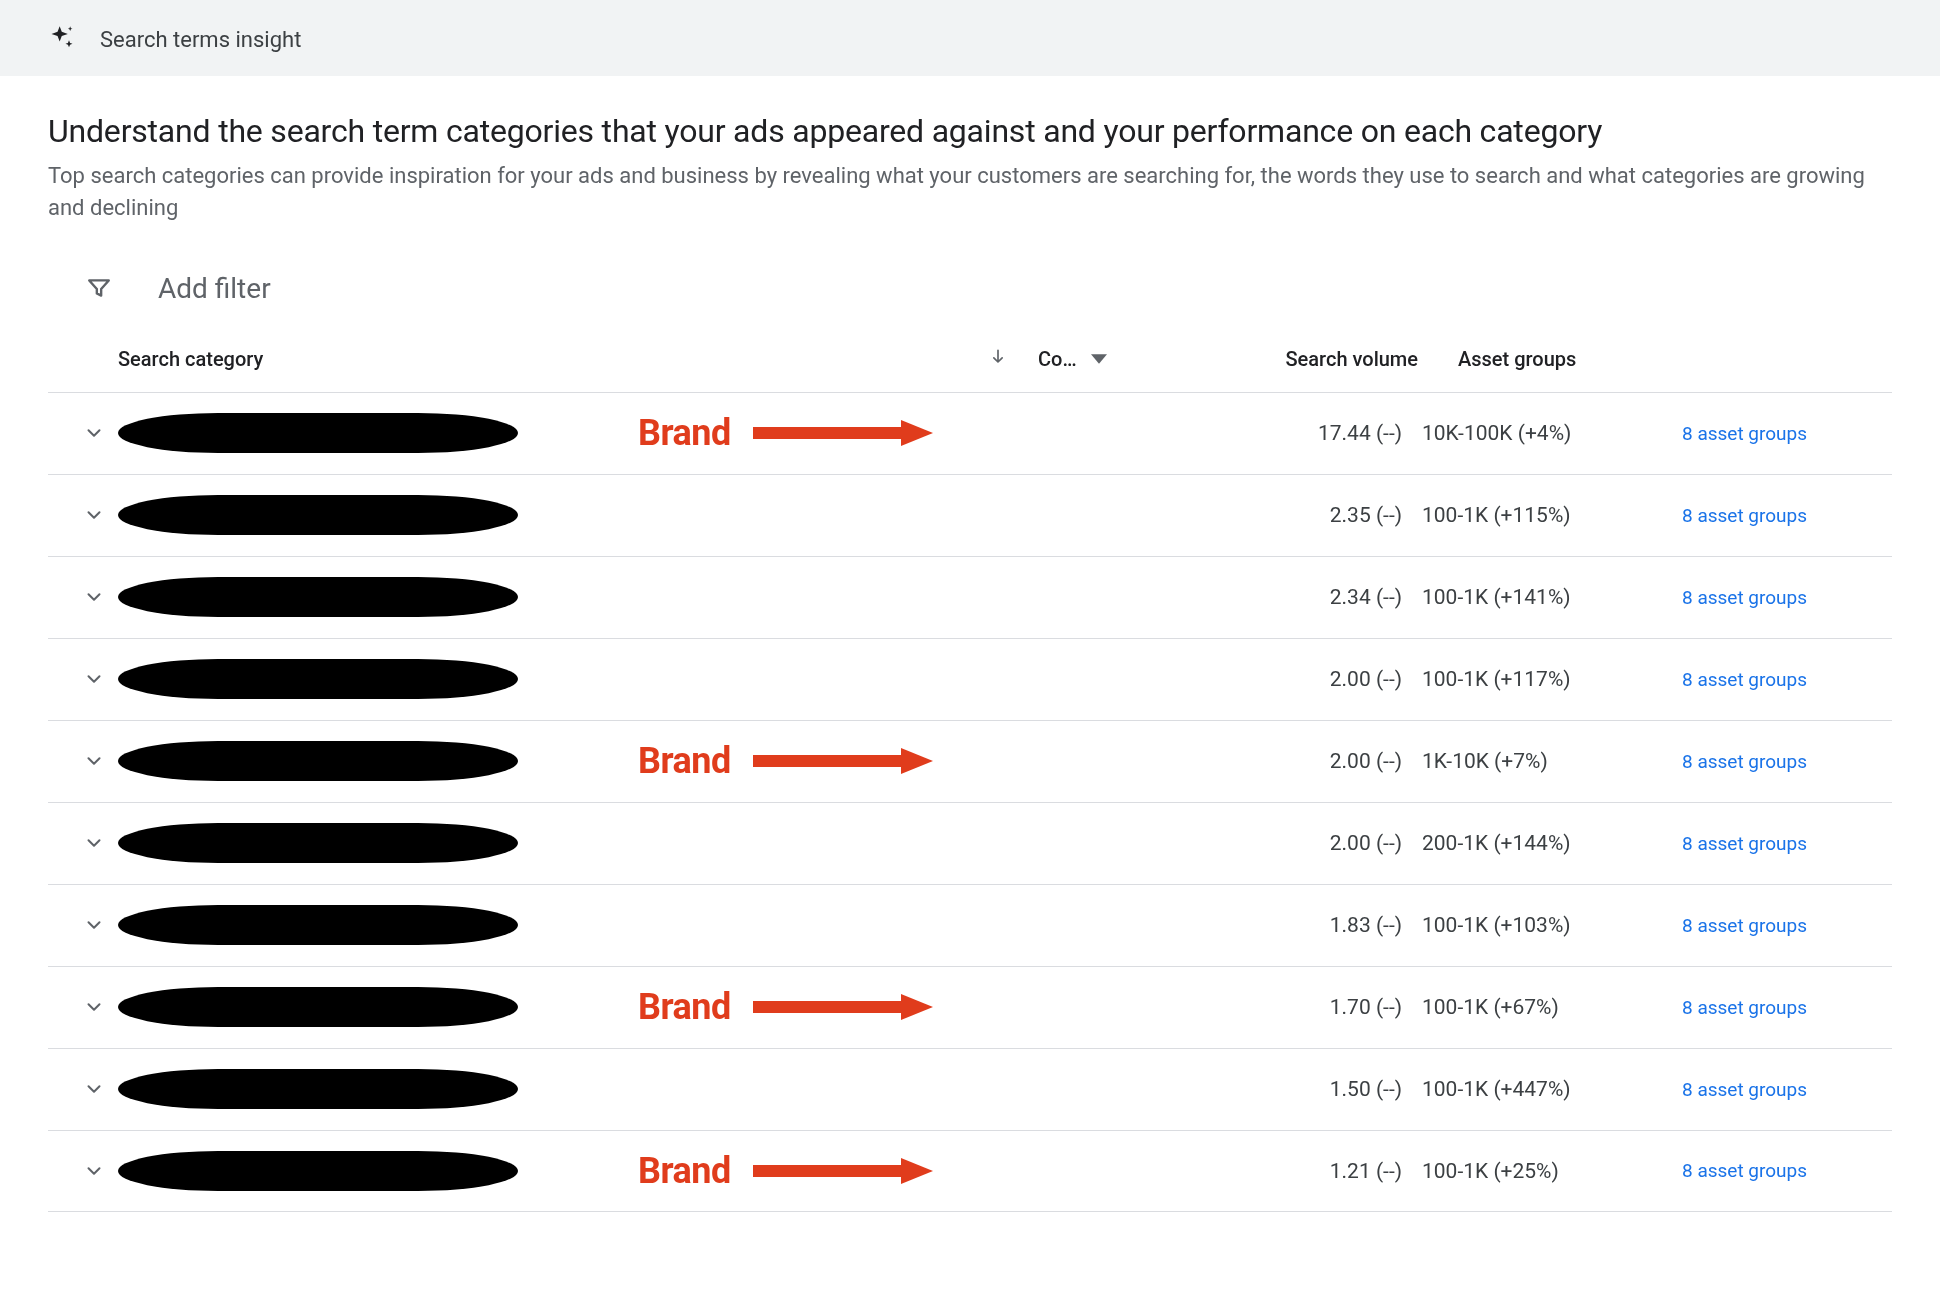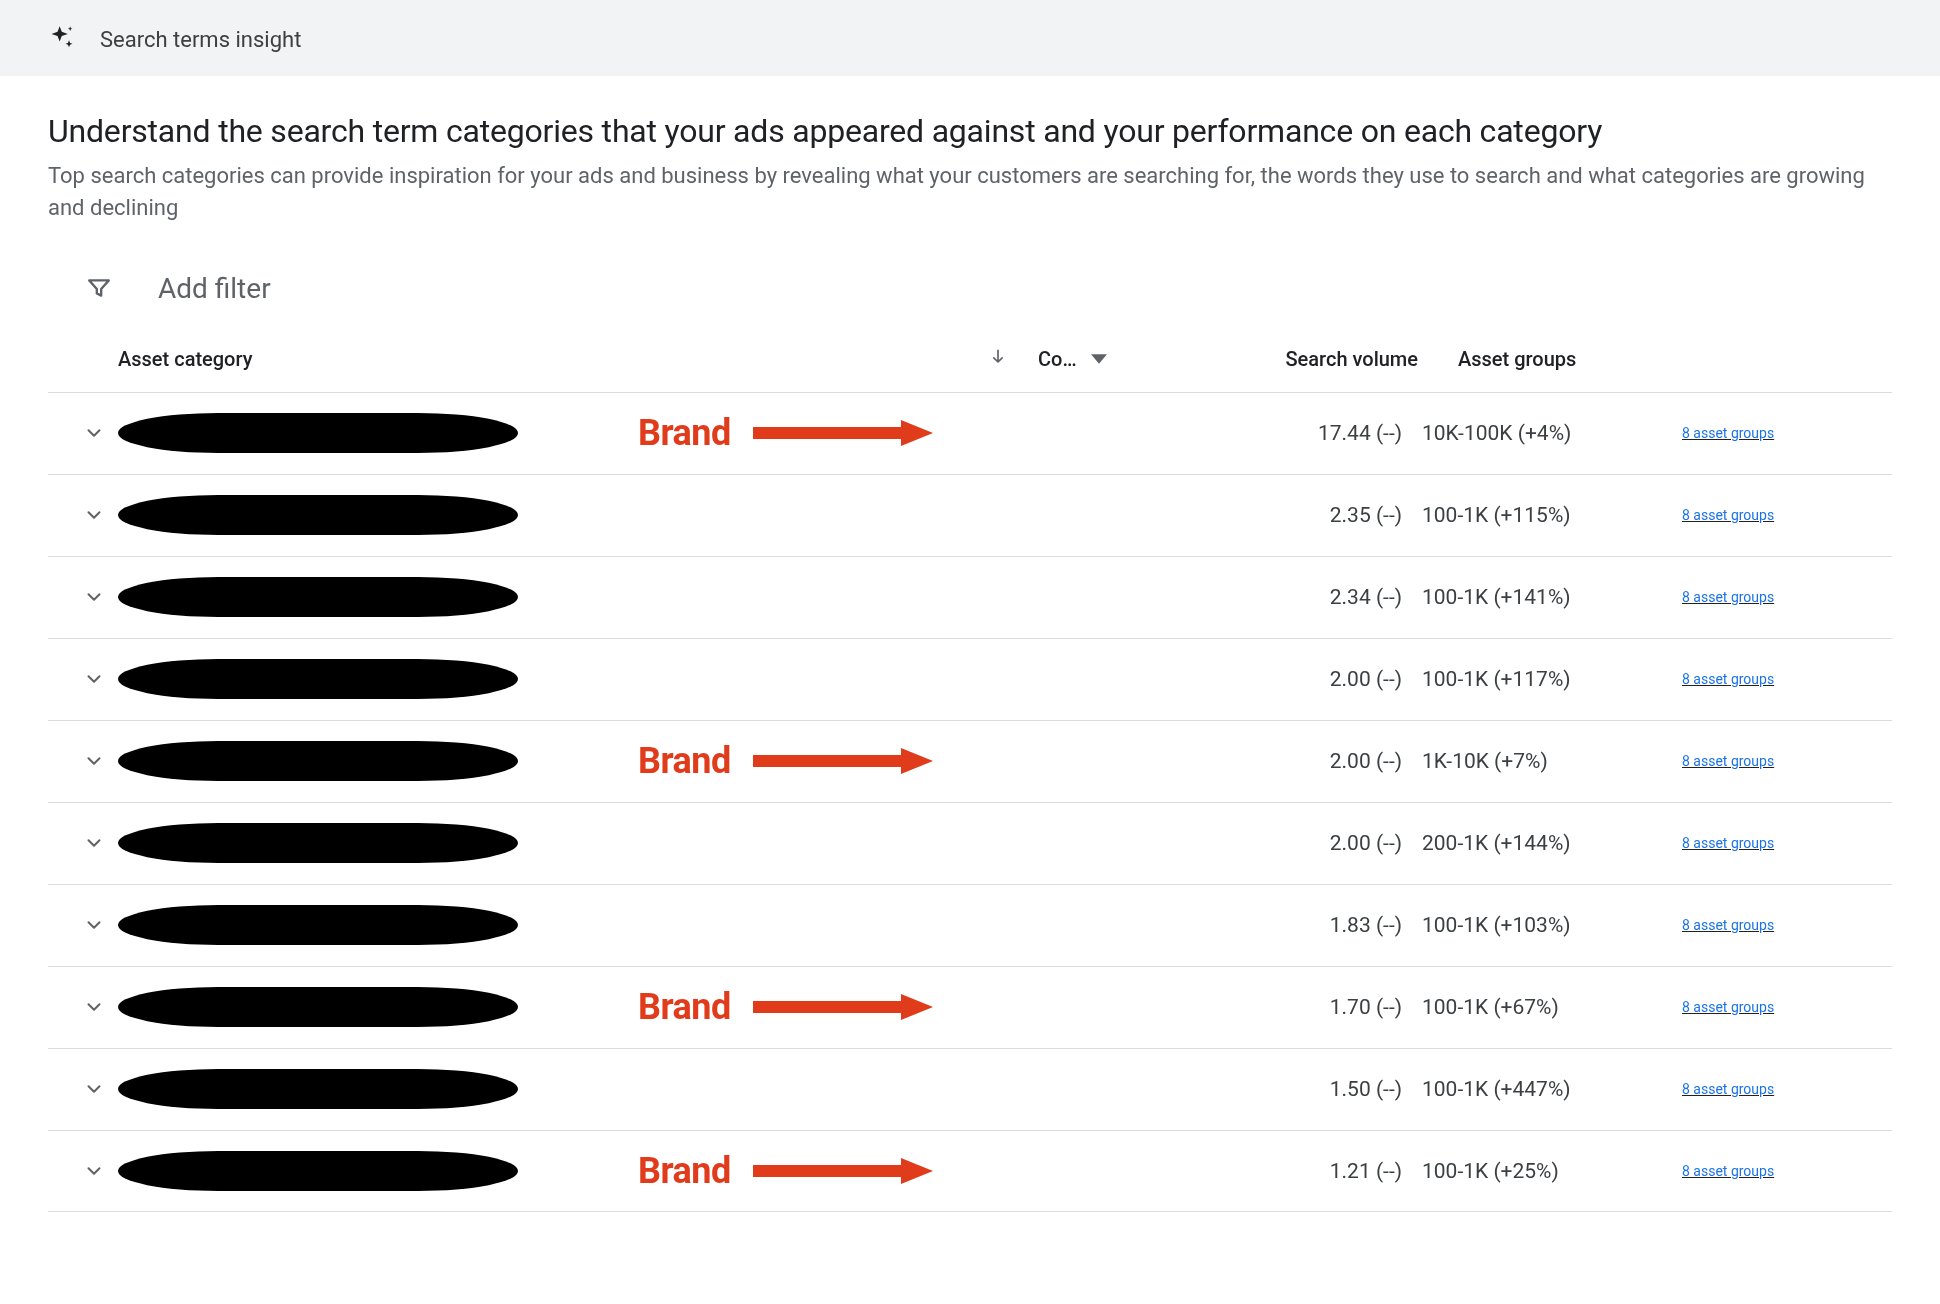--- a/index.html
+++ b/index.html
@@ -100,21 +100,21 @@
   .mid-spacer { flex: 1 1 auto; display:flex; align-items:center; padding-left: 120px; gap: 22px;}
   .brand-label {
     color: #e03c1c;
     font-weight: 700;
     font-size: 36px;
     letter-spacing: -0.5px;
   }
   .arrow-svg { flex: 0 0 180px; }
   .cell-conv { flex: 0 0 190px; text-align:right; font-size:21px; color:#3c4043; padding-right: 20px;}
   .cell-vol  { flex: 0 0 250px; text-align:left; font-size:21px; color:#3c4043; padding-right: 30px;}
-  .cell-asset{ flex: 0 0 220px; font-size:14px; padding-left:10px;text-decoration:underline;}
+  .cell-asset{ flex: 0 0 220px; font-size:19px; padding-left:10px;}
   .cell-asset a { color: #1a73e8; text-decoration:none; cursor:pointer; }
 </style>
 </head>
 <body>
 
 <div class="top-bar">
   <svg class="sparkle-icon" viewBox="0 0 24 24">
     <path d="M10 2l1.8 4.7L17 8.5l-5.2 1.8L10 15l-1.8-4.7L3 8.5l5.2-1.8z M18 14l.9 2.3L21 17l-2.1.7L18 20l-.9-2.3L15 17l2.1-.7z M19 2l.6 1.6L21 4l-1.4.4L19 6l-.6-1.6L17 4l1.4-.4z"></path>
   </svg>
   <span class="top-bar-label">Search terms insight</span>
@@ -126,21 +126,21 @@
 
   <div class="filter-row">
     <svg class="filter-icon" viewBox="0 0 24 24">
       <path d="M3 5h18l-7 8v6l-4-2v-4z" stroke-linejoin="round"></path>
     </svg>
     <span class="add-filter">Add filter</span>
   </div>
 
   <div class="table">
     <div class="thead-row">
-      <div class="col-cat">Asset category</div>
+      <div class="col-cat">Search category</div>
       <div class="col-sort">
         <svg class="sort-arrow" viewBox="0 0 24 24">
             <path d="M12 4v14m0 0l-5-5m5 5l5-5" stroke-linecap="round"></path>
           </svg>
       </div>
       <div class="col-conv">
         <span>Co…</span>
         <svg class="dd-arrow" viewBox="0 0 10 6">
             <path d="M0 0l5 6 5-6z"></path>
           </svg>

